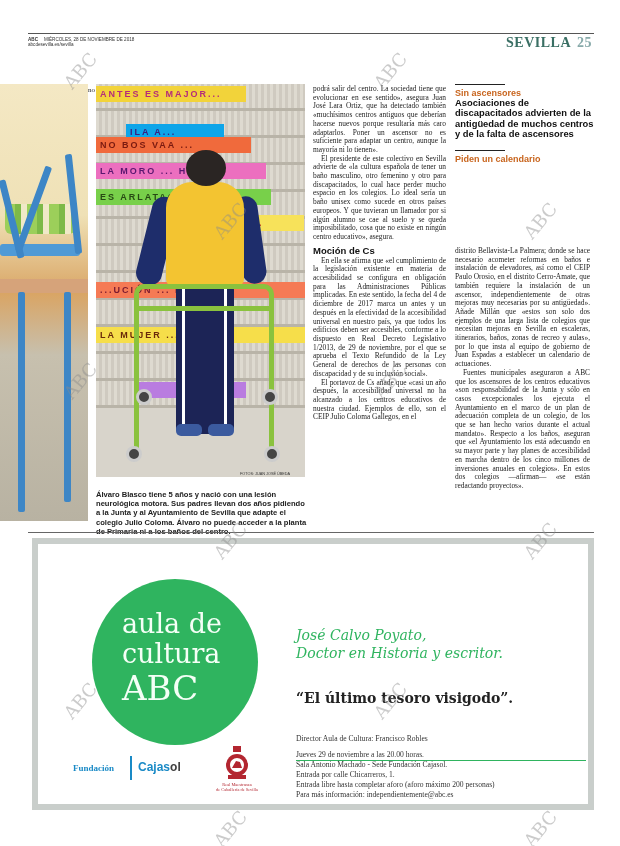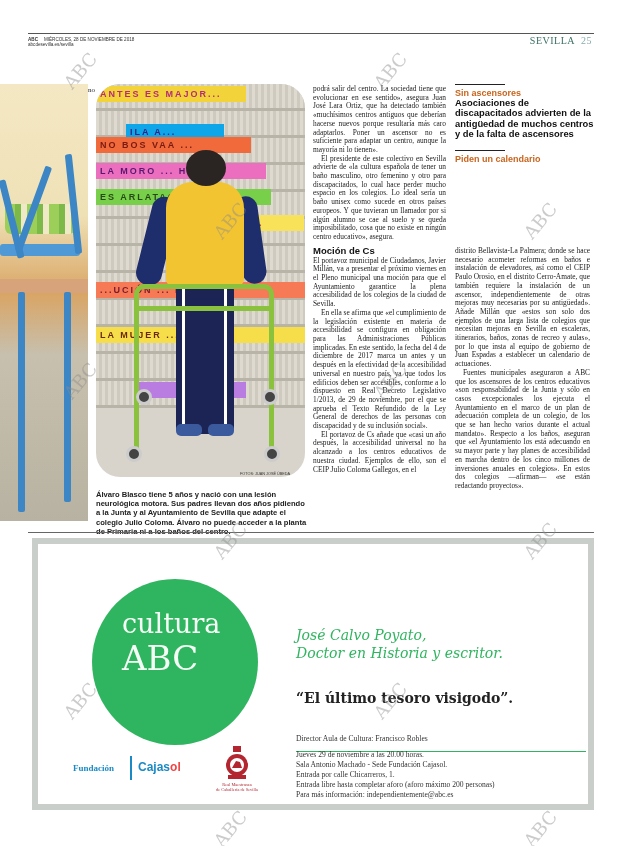--- a/index.html
+++ b/index.html
@@ -2,35 +2,35 @@
 <html><head>
 <meta charset="utf-8">
 <style>
   * { box-sizing: border-box; margin: 0; padding: 0; }
   html, body { width: 620px; height: 846px; background: #ffffff; overflow: hidden; }
   body { position: relative; font-family: "Liberation Serif", serif; color: #222; }
 
   .header-rule { position: absolute; left: 28px; top: 33px; width: 566px; height: 1px; background: #555; }
   .hdr-left { position: absolute; left: 28px; top: 37px; font-size: 4.6px; line-height: 5px; color: #333; font-family: "Liberation Sans", sans-serif; }
   .hdr-left b { margin-right: 6px; }
-  .hdr-right { position: absolute; right: 28px; top: 35px; font-size: 10px; color: #3a6f64; letter-spacing: 0.5px; }
+  .hdr-right { position: absolute; right: 28px; top: 35px; font-size: 14px; color: #3a6f64; letter-spacing: 0.5px; font-weight: bold; }
   .hdr-right .pg { color: #8aa; margin-left: 6px; }
 
   
   .photo1 { position: absolute; left: 0; top: 84px; width: 88px; height: 437px; overflow: hidden;
     background: linear-gradient(180deg, #f4e8c4 0%, #efe1b6 30%, #d9a565 48%, #c7c0ae 62%, #b8b2a2 100%); }
   .photo1 .leg { position: absolute; width: 7px; background: #3d86c6; border-radius: 2px; }
   .photo1 .seat { position: absolute; background: #4f9ad6; border-radius: 3px; }
   .photo1 .table { position: absolute; left: 0; top: 195px; width: 88px; height: 14px; background: #d6a37a; }
   .photo1 .greens { position: absolute; left: 5px; top: 120px; width: 70px; height: 30px;
     background: repeating-linear-gradient(90deg, #9ccf5a 0 10px, #7db948 10px 16px, #f0e9c8 16px 22px); border-radius: 6px; }
   .photo-no { position: absolute; left: 88px; top: 86px; font-size: 7px; }
 
   .photo2 { position: absolute; left: 96px; top: 84px; width: 209px; height: 393px; overflow: hidden;
-    background: #d8d4cb; border-radius: 24px; }
+    background: #d8d4cb; }
   .stair { position: absolute; left: 0; width: 209px; height: 27px;
     background: repeating-linear-gradient(90deg, #dedad0 0 3px, #cfcac0 3px 6px); border-bottom: 3px solid #b9b4a8; }
   .banner { position: absolute; height: 16px; font-family: "Liberation Sans", sans-serif; font-size: 9px; font-weight: bold; letter-spacing: 2px; color: #6b2a8a; padding-left: 4px; line-height: 16px; white-space: nowrap; overflow: hidden; }
   .kid-head { position: absolute; left: 90px; top: 66px; width: 40px; height: 36px; border-radius: 50%; background: #2a2523; }
   .kid-vest { position: absolute; left: 70px; top: 98px; width: 78px; height: 105px; border-radius: 26px 26px 8px 8px; background: #f3c431; }
   .kid-arm-l { position: absolute; left: 48px; top: 112px; width: 26px; height: 90px; background: #1e2d6b; border-radius: 12px; transform: rotate(14deg); }
   .kid-arm-r { position: absolute; left: 142px; top: 112px; width: 24px; height: 88px; background: #1e2d6b; border-radius: 12px; transform: rotate(-8deg); }
   .kid-legs { position: absolute; left: 80px; top: 200px; width: 58px; height: 150px; background: #1c2456; border-radius: 6px; }
   .kid-stripe { position: absolute; top: 205px; width: 3px; height: 145px; background: #fff; }
   .kid-shoe { position: absolute; top: 340px; width: 26px; height: 12px; background: #3b5a9e; border-radius: 5px; }
@@ -60,26 +60,26 @@
   
   .ad { position: absolute; left: 32px; top: 538px; width: 562px; height: 272px; background: #c9cecb; padding: 6px; }
   .ad-inner { position: relative; width: 100%; height: 100%; background: #ffffff; }
   .ad-circle { position: absolute; left: 54px; top: 35px; width: 166px; height: 166px; border-radius: 50%; background: #2fb45f; }
   .ad-circle-text { position: absolute; left: 30px; top: 30px; color: #f4fff6; font-family: "DejaVu Serif", serif; }
   .ad-circle-text .l1, .ad-circle-text .l2 { font-size: 27px; line-height: 30px; }
   .ad-circle-text .l3 { font-size: 34px; line-height: 38px; }
   .ad-fund { position: absolute; left: 35px; top: 219px; font-family: Liberation Serif, serif; font-weight: bold; font-size: 9px; color: #1a8ac6; }
   .ad-sep { position: absolute; left: 92px; top: 212px; width: 2px; height: 24px; background: #1a8ac6; }
   .ad-cajasol { position: absolute; left: 100px; top: 216px; font-family: "Liberation Sans", sans-serif; font-weight: bold; font-size: 12px; color: #1a8ac6; }
-  .ad-cajasol .dot { color: #ef4444; margin-top: 12px; }
+  .ad-cajasol .dot { color: #404040; margin-top: 12px; }
   .ad-crest { position: absolute; left: 186px; top: 202px; width: 26px; height: 34px; }
   .ad-maestranza { position: absolute; left: 168px; top: 238px; width: 62px; text-align: center; font-size: 4.4px; line-height: 5px; color: #b32630; }
   .ad-speaker { position: absolute; left: 258px; top: 82px; font-family: "DejaVu Serif", serif; font-style: italic; font-size: 14px; line-height: 18px; color: #2fb45f; }
   .ad-title { position: absolute; left: 258px; top: 146px; font-family: "DejaVu Serif", serif; font-weight: bold; font-size: 14px; color: #222; }
-  .ad-director { position: absolute; left: 258px; top: 190px; width: 290px; font-size: 7.6px; color: #333; padding-bottom: 8px; border-bottom: 1px solid #2fb45f; }
+  .ad-director { position: absolute; left: 258px; top: 190px; width: 290px; font-size: 7.6px; color: #333; padding-bottom: 17px; border-bottom: 1px solid #2fb45f; }
   .ad-details { position: absolute; left: 258px; top: 206px; font-size: 7.6px; line-height: 10px; color: #333; }
   .wm-text { position: absolute; font-family: "DejaVu Serif", serif; font-size: 18px; color: rgba(140,140,140,0.45); transform: rotate(-50deg); }
 </style>
 </head>
 <body>
 
 <div class="header-rule"></div>
 <div class="hdr-left">
   <div><b>ABC</b><span>MIÉRCOLES, 28 DE NOVIEMBRE DE 2018</span></div>
   <div>abcdesevilla.es/sevilla</div>
@@ -140,21 +140,20 @@
   <div class="wheel" style="left:30px;top:362px;"></div>
   <div class="wheel" style="left:168px;top:362px;"></div>
 </div>
 <div class="photo-credit">FOTOS: JUAN JOSÉ ÚBEDA</div>
 <div class="caption">Álvaro Blasco tiene 5 años y nació con una lesión neurológica motora. Sus padres llevan dos años pidiendo a la Junta y al Ayuntamiento de Sevilla que adapte el colegio Julio Coloma. Álvaro no puede acceder a la planta de Primaria ni a los baños del centro.</div>
 
 <div class="col col2">
   <p class="noind">podrá salir del centro. La sociedad tiene que evolucionar en ese sentido», asegura Juan José Lara Ortiz, que ha detectado también «muchísimos centros antiguos que deberían hacerse nuevos porque resultaría más caro adaptarlos. Poner un ascensor no es suficiente para adaptar un centro, aunque la mayoría ni lo tienen».</p>
   <p>El presidente de este colectivo en Sevilla advierte de «la cultura española de tener un baño masculino, otro femenino y otro para discapacitados, lo cual hace perder mucho espacio en los colegios. Lo ideal sería un baño unisex como sucede en otros países europeos. Y que tuvieran un llamador por si algún alumno se cae al suelo y se queda imposibilitado, cosa que no existe en ningún centro educativo», asegura.</p>
   <h4>Moción de Cs</h4>
-  <p class="noind">El portavoz municipal de Ciudadanos, Javier Millán, va a presentar el próximo viernes en el Pleno municipal una moción para que el Ayuntamiento garantice la plena accesibilidad de los colegios de la ciudad de Sevilla.</p>
   <p>En ella se afirma que «el cumplimiento de la legislación existente en materia de accesibilidad se configura en obligación para las Administraciones Públicas implicadas. En este sentido, la fecha del 4 de diciembre de 2017 marca un antes y un después en la efectividad de la accesibilidad universal en nuestro país, ya que todos los edificios deben ser accesibles, conforme a lo dispuesto en Real Decreto Legislativo 1/2013, de 29 de noviembre, por el que se aprueba el Texto Refundido de la Ley General de derechos de las personas con discapacidad y de su inclusión social».</p>
   <p>El portavoz de Cs añade que «casi un año después, la accesibilidad universal no ha alcanzado a los centros educativos de nuestra ciudad. Ejemplos de ello, son el CEIP Julio Coloma Gallegos, en el</p>
 </div>
 
 <div class="sidebar">
   <div class="sb-rule"></div>
   <div class="sb-kicker">Sin ascensores</div>
   <div class="sb-head">Asociaciones de discapacitados advierten de la antigüedad de muchos centros y de la falta de ascensores</div>
   <div class="sb-rule"></div>
   <div class="sb-kicker">Piden un calendario</div>
@@ -164,20 +163,21 @@
   <p class="noind">distrito Bellavista-La Palmera; donde se hace necesario acometer reformas en baños e instalación de elevadores, así como el CEIP Paulo Orosio, en el distrito Cerro-Amate, que también requiere la instalación de un ascensor, independientemente de otras mejoras muy necesarias por su antigüedad». Añade Millán que «estos son solo dos ejemplos de una larga lista de colegios que necesitan mejoras en Sevilla en escaleras, itinerarios, baños, zonas de recreo y aulas», por lo que insta al equipo de gobierno de Juan Espadas a establecer un calendario de actuaciones.</p>
   <p>Fuentes municipales aseguraron a ABC que los ascensores de los centros educativos «son responsabilidad de la Junta y sólo en casos excepcionales los ejecuta el Ayuntamiento en el marco de un plan de adecuación completa de un colegio, de los que se han hecho varios durante el actual mandato». Respecto a los baños, aseguran que «el Ayuntamiento los está adecuando en su mayor parte y hay planes de accesibilidad en marcha dentro de los cinco millones de inversiones anuales en colegios». En estos dos colegios —afirman— «se están redactando proyectos».</p>
 </div>
 
 <div class="footer-rule"></div>
 
 <div class="ad">
   <div class="ad-inner">
     <div class="ad-circle">
       <div class="ad-circle-text">
+        <div class="l1">aula de</div>
         <div class="l2">cultura</div>
         <div class="l3">ABC</div>
       </div>
     </div>
     <div class="ad-fund">Fundación</div>
     <div class="ad-sep"></div>
     <div class="ad-cajasol"><span>Caja</span><span>s</span><span class="dot">ol</span></div>
     <svg class="ad-crest" viewBox="0 0 26 34">
       <rect x="9" y="0" width="8" height="6" fill="#b32630"></rect>
       <circle cx="13" cy="19" r="11" fill="#b32630"></circle>

